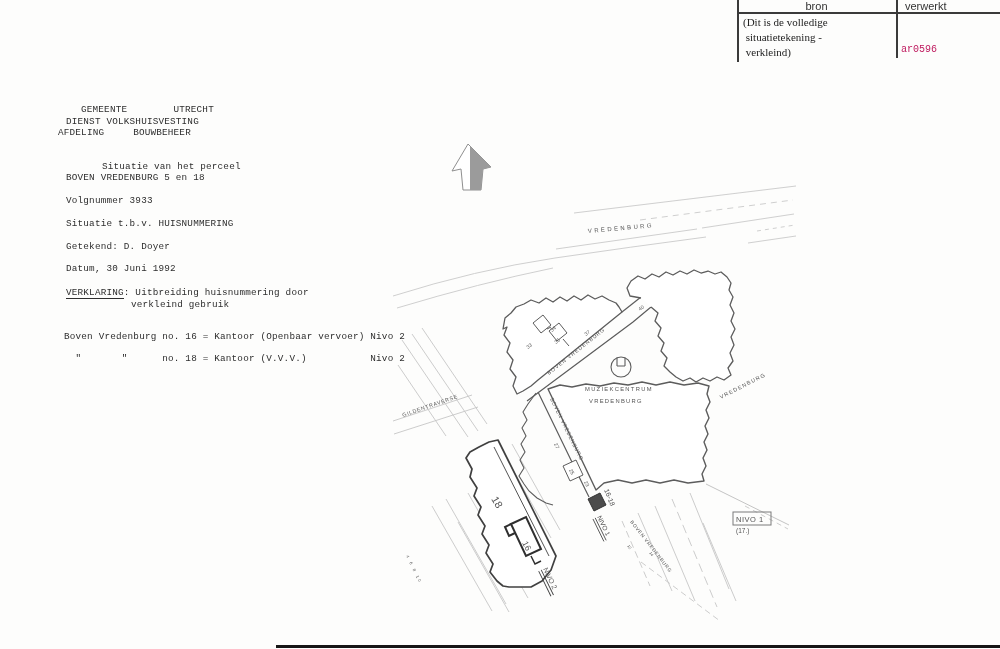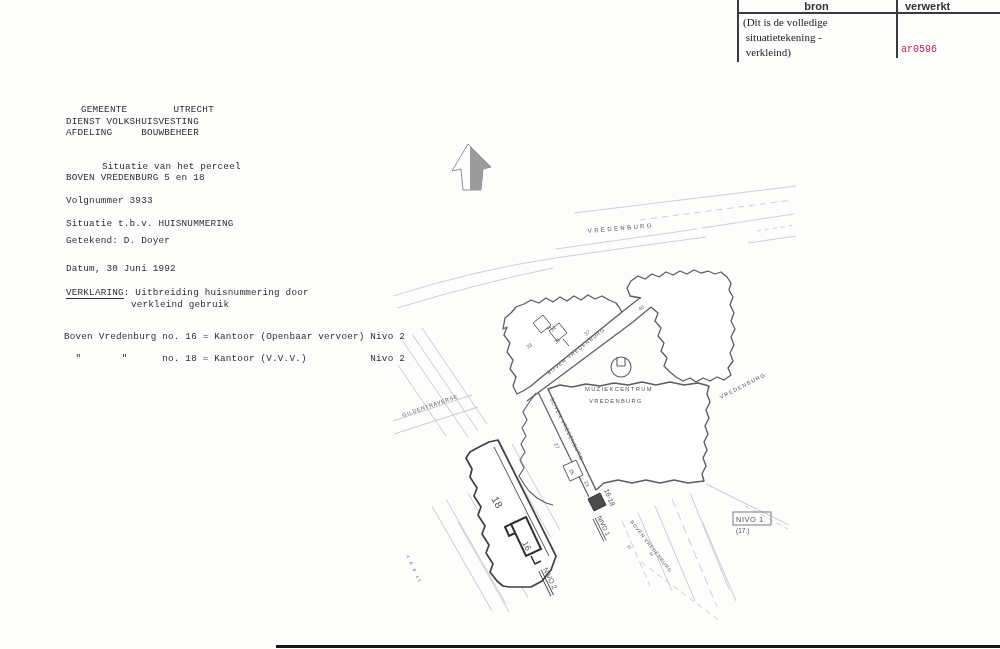--- a/index.html
+++ b/index.html
@@ -8,21 +8,21 @@
     width:1000px;height:649px;
     background:#fdfdfc;
     overflow:hidden;
     font-family:"Liberation Sans", sans-serif;
   }
   
   .stamp-line{position:absolute;background:#3a3a3a;}
   .stamp-label{
     position:absolute;
     font-family:"Liberation Sans", sans-serif;
-    font-size:11px;color:#333;font-weight:bold;
+    font-size:11px;color:#333;
   }
   .stamp-note{
     position:absolute;
     font-family:Liberation Serif, serif;
     font-size:11px;line-height:15px;color:#222;
     white-space:pre;
   }
   .stamp-code{
     position:absolute;
     font-family:"Liberation Mono","DejaVu Sans Mono",monospace;
@@ -54,28 +54,28 @@
     <div class="stamp-label" style="left:905px;top:0;">verwerkt</div>
     <div class="stamp-note" style="left:743px;top:15px;">(Dit is de volledige</div>
     <div class="stamp-note" style="left:743px;top:30px;"> situatietekening -</div>
     <div class="stamp-note" style="left:743px;top:45px;"> verkleind)</div>
     <div class="stamp-code" style="left:901px;top:44px;">ar0596</div>
   </div>
 
   <div>
     <div class="tl" style="left:66px;top:104px;margin-left:15px;">GEMEENTE        UTRECHT</div>
     <div class="tl" style="left:66px;top:116px;">DIENST VOLKSHUISVESTING</div>
-    <div class="tl" style="left:66px;top:127px;">AFDELING     BOUWBEHEER</div>
+    <div class="tl" style="left:58px;top:127px;">AFDELING     BOUWBEHEER</div>
 
     <div class="tl" style="left:66px;top:161px;margin-left:36px;">Situatie van het perceel</div>
     <div class="tl" style="left:66px;top:172px;">BOVEN VREDENBURG 5 en 18</div>
 
     <div class="tl" style="left:66px;top:195px;">Volgnummer 3933</div>
     <div class="tl" style="left:66px;top:218px;">Situatie t.b.v. HUISNUMMERING</div>
-    <div class="tl" style="left:66px;top:235px;">Getekend: D. Doyer</div>
+    <div class="tl" style="left:66px;top:241px;">Getekend: D. Doyer</div>
     <div class="tl" style="left:66px;top:263px;">Datum, 30 Juni 1992</div>
 
     <div class="tl" style="left:66px;top:287px;"><span class="u">VERKLARING</span><span>: Uitbreiding huisnummering door</span></div>
     <div class="tl" style="left:131px;top:299px;">verkleind gebruik</div>
 
     <div class="tl" style="left:64px;top:331px;">Boven Vredenburg no. 16 = Kantoor (Openbaar vervoer) Nivo 2</div>
     <div class="tl" style="left:64px;top:353px;">  "       "      no. 18 = Kantoor (V.V.V.)           Nivo 2</div>
   </div>
 
   <svg class="map" width="1000" height="649" viewBox="0 0 1000 649">

